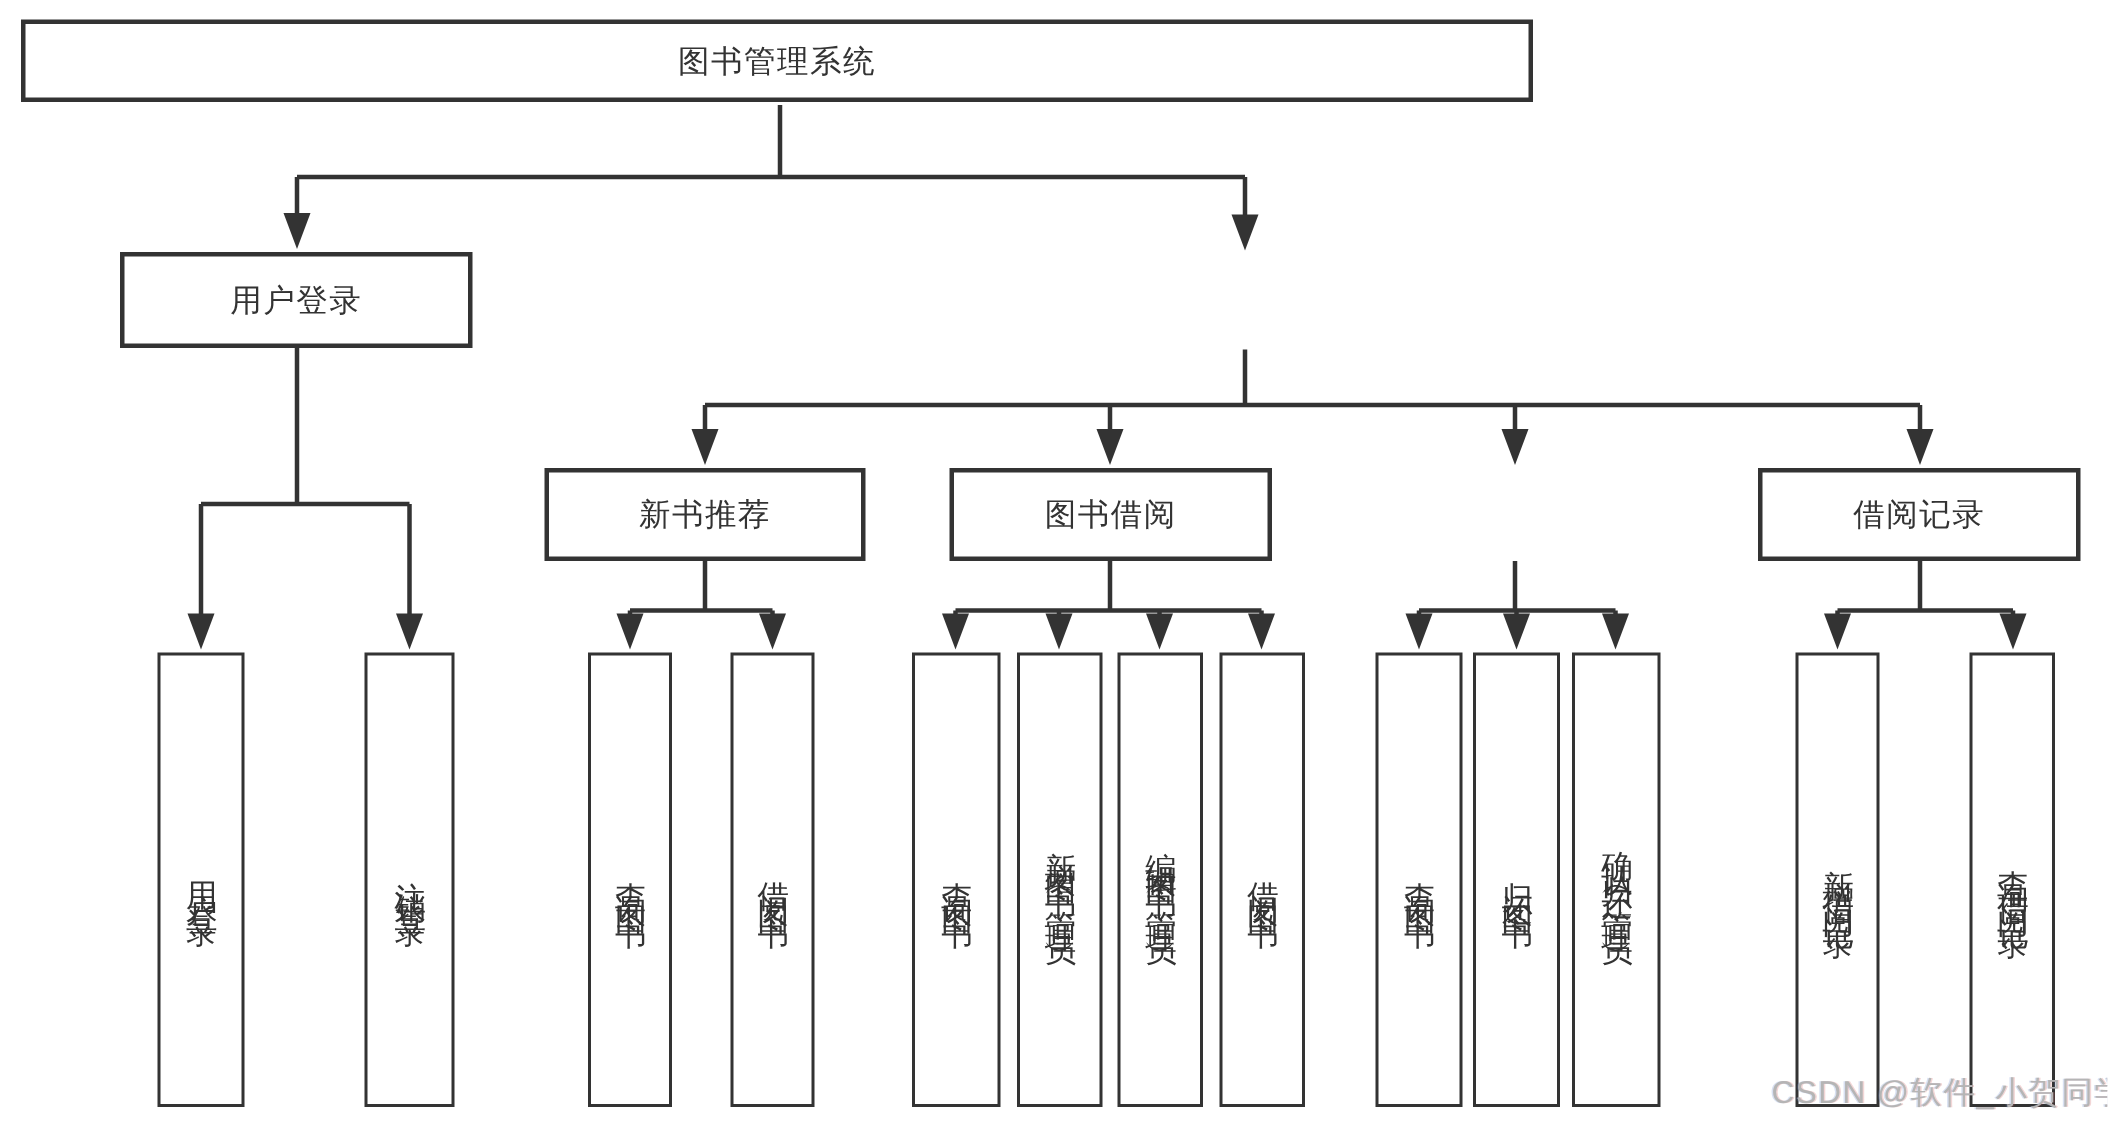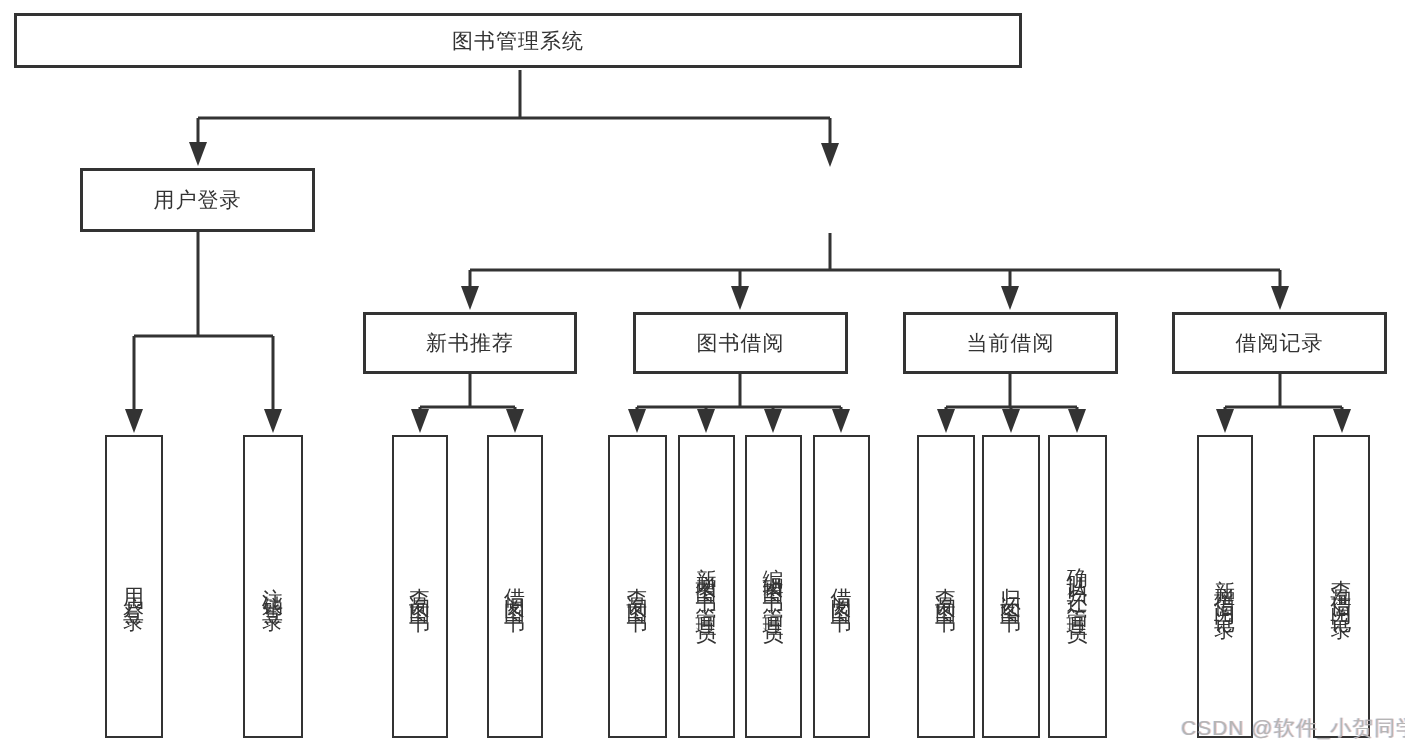--- a/index.html
+++ b/index.html
@@ -110,21 +110,20 @@
              M1225 433 l-9 -24 h18 z
              M1342 433 l-9 -24 h18 z"></path>
   </svg>
 
   <div class="node" style="left:14px; top:13px; width:1008px; height:55px;">图书管理系统</div>
 
   <div class="node" style="left:80px; top:168px; width:235px; height:64px;">用户登录</div>
 
   <div class="node" style="left:363px; top:312px; width:214px; height:62px;">新书推荐</div>
   <div class="node" style="left:633px; top:312px; width:215px; height:62px;">图书借阅</div>
-  <div class="node" style="left:903px; top:312px; width:215px; height:62px;">当前借阅</div>
   <div class="node" style="left:1172px; top:312px; width:215px; height:62px;">借阅记录</div>
 
   <div class="node leaf" style="left:105px; top:435px; width:58px; height:303px;">用户登录</div>
   <div class="node leaf" style="left:243px; top:435px; width:60px; height:303px;">注销登录</div>
 
   <div class="node leaf" style="left:392px; top:435px; width:56px; height:303px;">查询图书</div>
   <div class="node leaf" style="left:487px; top:435px; width:56px; height:303px;">借阅图书</div>
 
   <div class="node leaf" style="left:608px; top:435px; width:59px; height:303px;">查询图书</div>
   <div class="node leaf" style="left:678px; top:435px; width:57px; height:303px;">新增图书（管理员）</div>

